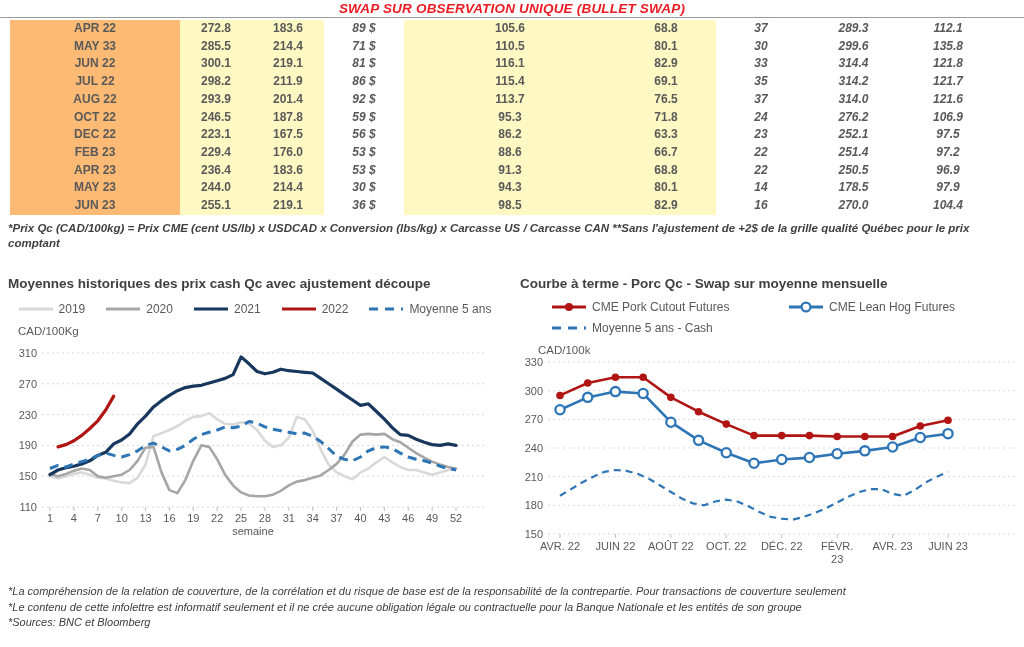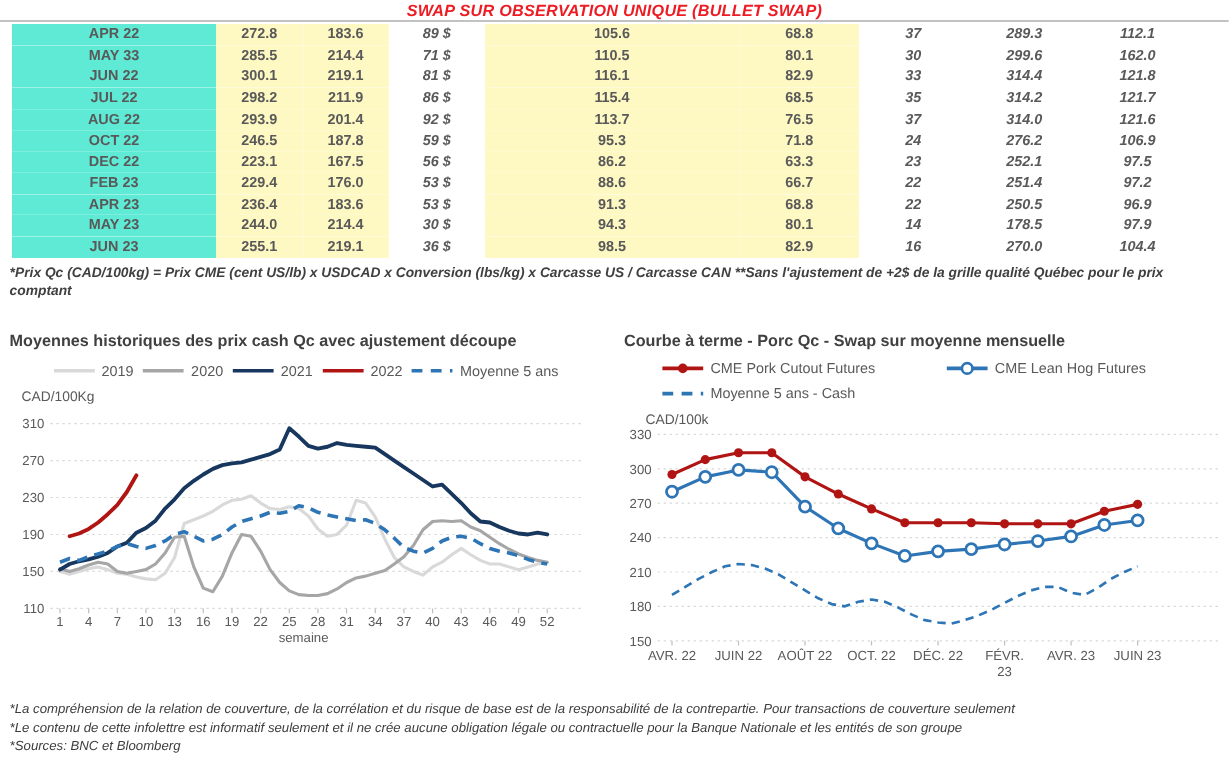--- a/index.html
+++ b/index.html
@@ -10,35 +10,35 @@
   .page-title{
     position:absolute;top:1px;left:0;width:1024px;text-align:center;
     font-size:13.5px;font-weight:bold;font-style:italic;color:#ed1c24;letter-spacing:.2px;
   }
   .top-rule{position:absolute;top:17px;left:0;width:1024px;height:0;border-top:1.5px solid #9b9b9b;}
   table.swap{position:absolute;top:20px;left:10px;width:985px;border-collapse:collapse;table-layout:fixed;}
   table.swap td{
     font-size:12px;font-weight:bold;color:#595959;height:17.7px;line-height:17.7px;
     padding:0;text-align:center;white-space:nowrap;overflow:hidden;
   }
-  td.c-month{background:#5eead4;padding-left:52px;}
+  td.c-month{background:#fdba74;padding-left:52px;}
   td.c-band{background:#fef9c3;}
   td.c-right{text-align:right;padding-right:26px;margin-top:16px;}
   td.c-green{color:#00a651;font-style:italic;}
   td.c-blue{color:#4472c4;font-style:italic;}
   .table-note{
     position:absolute;top:221px;left:8px;width:1008px;
     font-size:11.5px;font-weight:bold;font-style:italic;color:#404040;line-height:14.5px;
   }
   .chart{position:absolute;top:276px;}
   #chart-left{left:8px;width:492px;}
   #chart-right{left:520px;width:504px;}
   .chart-title{font-size:13.5px;font-weight:bold;color:#404040;}
   .legend{display:flex;align-items:center;font-size:12px;color:#595959;}
-  #chart-left .legend{justify-content:center;margin-top:11px;gap:6px;}
+  #chart-left .legend{justify-content:center;margin-top:11px;gap:19px;}
   .legend-item{display:flex;align-items:center;gap:4px;white-space:nowrap;}
   #chart-right .legend-rows{margin-top:6px;padding-left:30px;}
   #chart-right .legend{margin-top:2px;height:19px;}
   #chart-right .legend .legend-item{width:237px;}
   .ylabel{font-size:11.5px;color:#595959;}
   #chart-left .ylabel{margin:9px 0 0 10px;}
   #chart-right .ylabel{margin:7px 0 0 18px;}
   svg{display:block;}
   svg text{font-family:"Liberation Sans",sans-serif;fill:#595959;font-size:11px;}
   .footnotes{
@@ -78,40 +78,40 @@
       </tr>
       <tr>
         <td class="c-month">MAY 33</td>
         <td class="c-band">285.5</td>
         <td class="c-band">214.4</td>
         <td class="c-green">71 $</td>
         <td class="c-band c-right">110.5</td>
         <td class="c-band">80.1</td>
         <td class="c-green">30</td>
         <td class="c-blue">299.6</td>
-        <td class="c-blue">162.0</td>
+        <td class="c-blue">135.8</td>
       </tr>
       <tr>
         <td class="c-month">JUN 22</td>
         <td class="c-band">300.1</td>
         <td class="c-band">219.1</td>
         <td class="c-green">81 $</td>
         <td class="c-band c-right">116.1</td>
         <td class="c-band">82.9</td>
         <td class="c-green">33</td>
         <td class="c-blue">314.4</td>
         <td class="c-blue">121.8</td>
       </tr>
       <tr>
         <td class="c-month">JUL 22</td>
         <td class="c-band">298.2</td>
         <td class="c-band">211.9</td>
         <td class="c-green">86 $</td>
         <td class="c-band c-right">115.4</td>
-        <td class="c-band">68.5</td>
+        <td class="c-band">69.1</td>
         <td class="c-green">35</td>
         <td class="c-blue">314.2</td>
         <td class="c-blue">121.7</td>
       </tr>
       <tr>
         <td class="c-month">AUG 22</td>
         <td class="c-band">293.9</td>
         <td class="c-band">201.4</td>
         <td class="c-green">92 $</td>
         <td class="c-band c-right">113.7</td>

